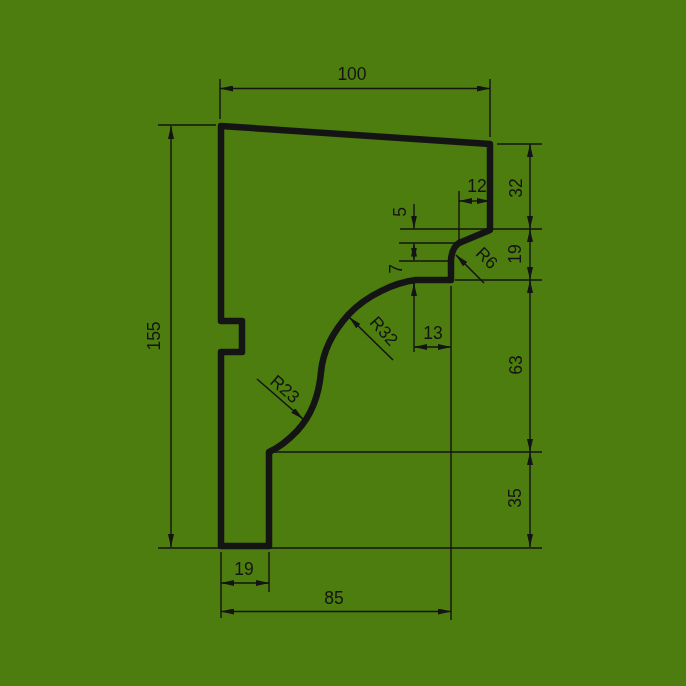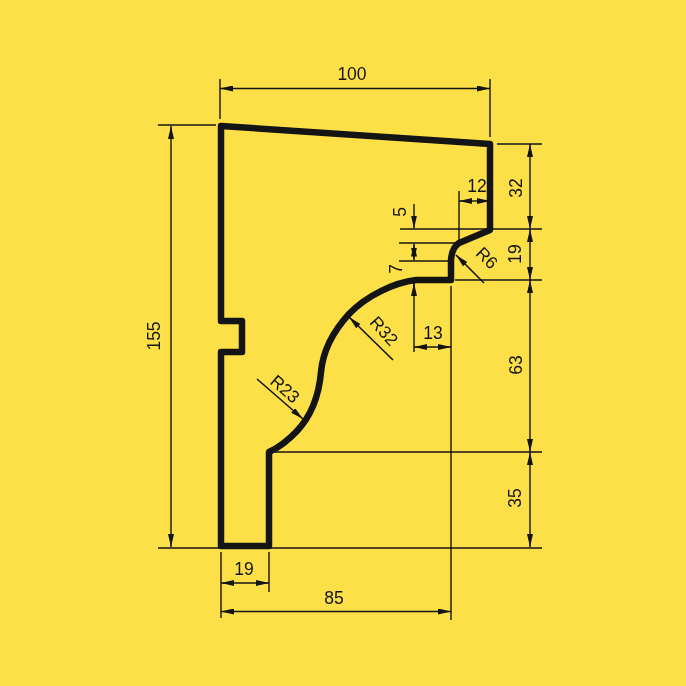--- a/index.html
+++ b/index.html
@@ -1,16 +1,16 @@
 <!DOCTYPE html>
 <html><head>
 <meta charset="utf-8">
 <style>
   html,body{margin:0;padding:0;background:#ffffff;}
-  .stage{width:686px;height:686px;position:relative;background:#fde047;overflow:hidden;}
+  .stage{width:686px;height:686px;position:relative;background:#4d7c0f;overflow:hidden;}
   svg{display:block;}
   .thin{stroke:#141414;stroke-width:1.4;fill:none;}
   .thick{stroke:#141414;stroke-width:6.5;fill:none;stroke-linejoin:round;stroke-linecap:round;}
   .leader{stroke:#141414;stroke-width:1.6;fill:none;}
   text{font-family:"Liberation Sans","DejaVu Sans",sans-serif;font-size:17.5px;fill:#141414;}
   .mid{text-anchor:middle;dominant-baseline:central;}
 </style>
 </head>
 <body>
 

